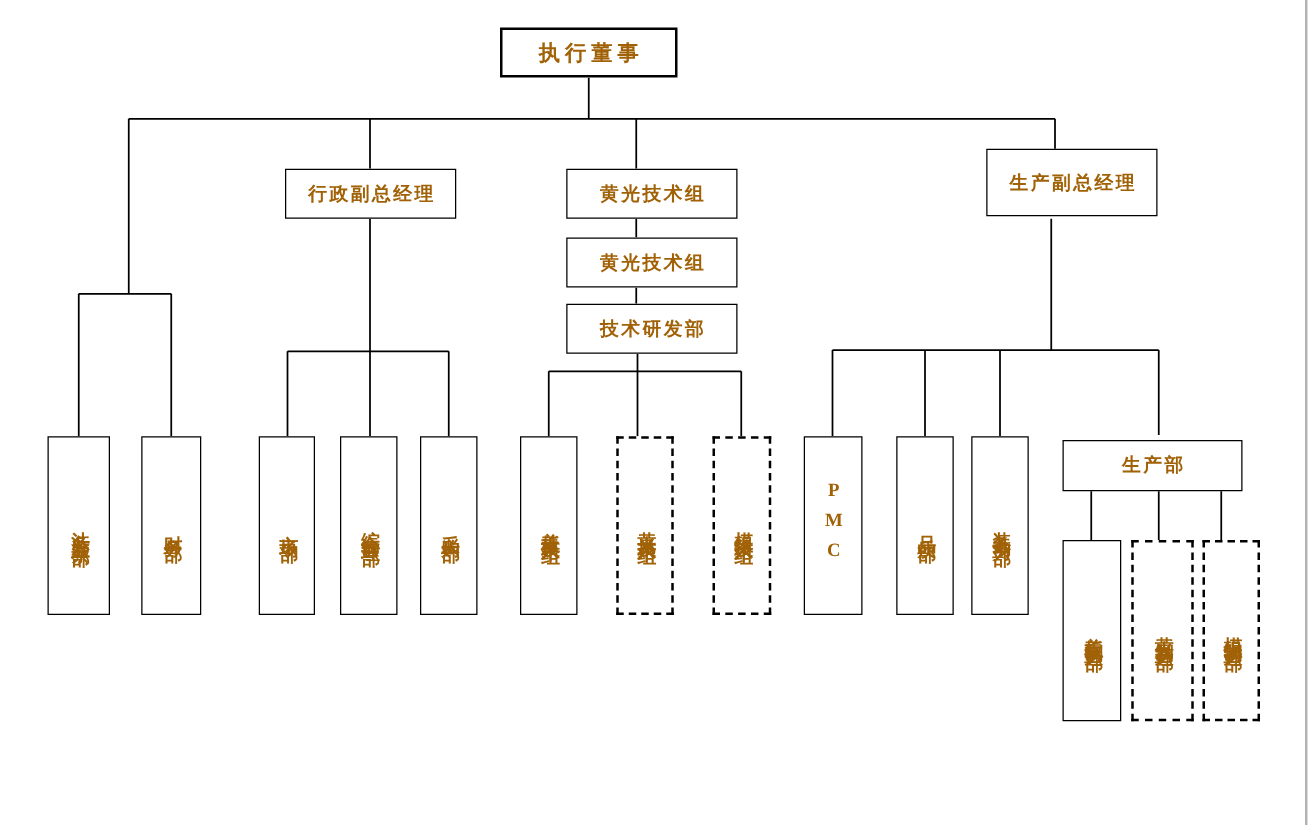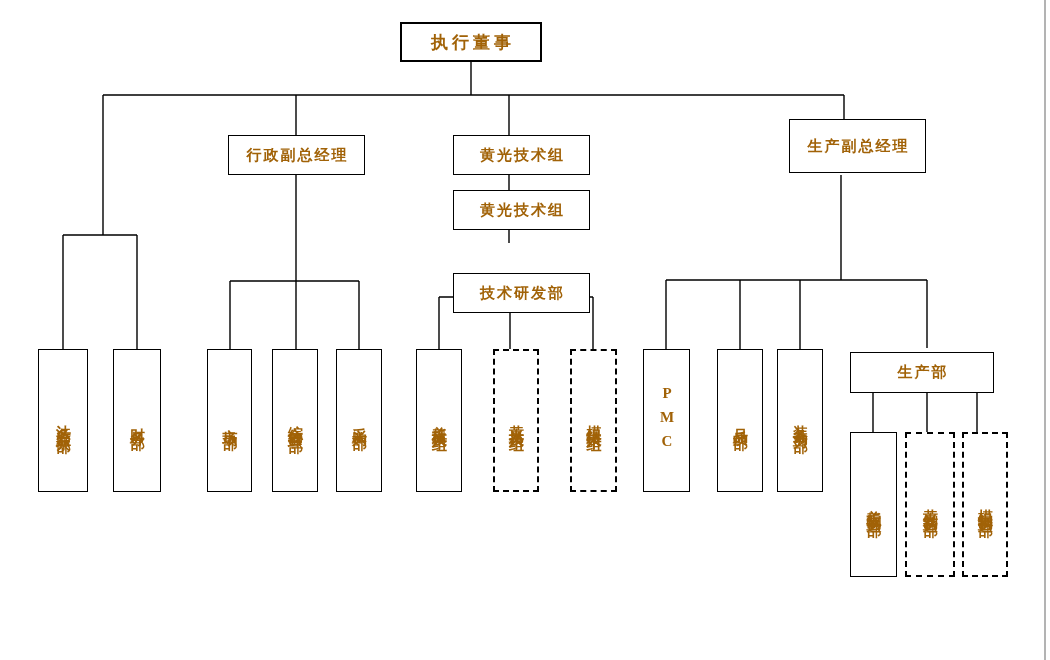--- a/index.html
+++ b/index.html
@@ -66,21 +66,21 @@
   <div class="node hbox root-box" style="left:400px;top:22px;width:142px;height:40px;">执行董事</div>
 
   <div class="node hbox" style="left:228px;top:135px;width:137px;height:40px;">行政副总经理</div>
 
   <div class="node hbox" style="left:453px;top:135px;width:137px;height:40px;">黄光技术组</div>
 
   <div class="node hbox" style="left:773px;top:119px;width:137px;height:54px;margin-left:16px;">生产副总经理</div>
 
   <div class="node hbox" style="left:453px;top:190px;width:137px;height:40px;">黄光技术组</div>
 
-  <div class="node hbox" style="left:453px;top:243px;width:137px;height:40px;margin-top:30px;">技术研发部</div>
+  <div class="node hbox" style="left:453px;top:243px;width:137px;height:40px;">技术研发部</div>
 
   <div class="node hbox" style="left:850px;top:352px;width:144px;height:41px;">生产部</div>
 
   <div class="node vbox" style="left:38px;top:349px;width:50px;height:143px;">法务监察部</div>
 
   <div class="node vbox" style="left:113px;top:349px;width:48px;height:143px;">财务部</div>
 
   <div class="node vbox" style="left:207px;top:349px;width:45px;height:143px;">市场部</div>
 
   <div class="node vbox" style="left:272px;top:349px;width:46px;height:143px;">综合管理部</div>

